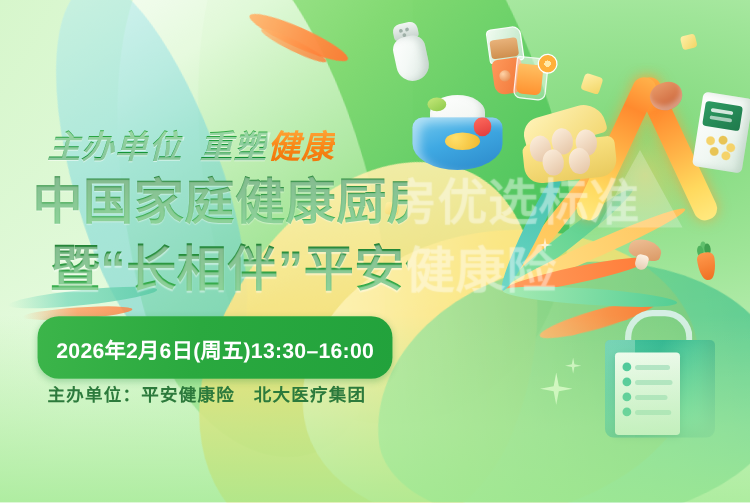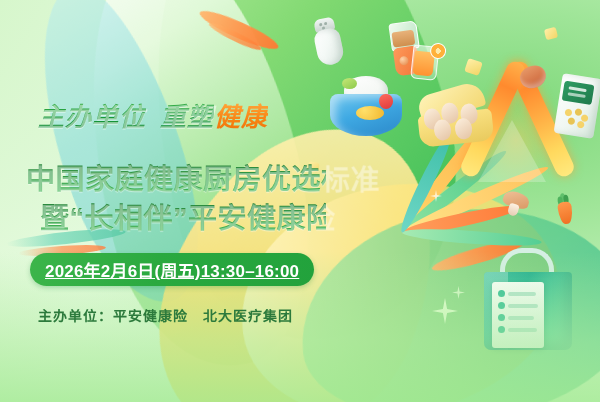--- a/index.html
+++ b/index.html
@@ -259,37 +259,37 @@
     -webkit-background-clip:text;background-clip:text;color:transparent;
     text-shadow:0 1px 0 rgba(255,255,255,.5);
   }
   .slogan .o{
     background:linear-gradient(180deg,#ffa83c 0%,#f98717 50%,#ef7309 100%);
     -webkit-background-clip:text;background-clip:text;color:transparent;
   }
   .slogan .gap{display:inline-block;width:14px;}
 
   .title{
-    position:absolute;left:26px;top:160px;width:300px;
-    font-size:29px;font-weight:700;line-height:1.34;letter-spacing:.5px;
+    position:absolute;left:26px;top:136px;width:300px;
+    font-size:40px;font-weight:700;line-height:1.34;letter-spacing:.5px;
   }
   .title .l{
     display:block;white-space:nowrap;
     background:linear-gradient(180deg,#1f7c33 0%,#2a9c3f 48%,#35b94c 100%);
     -webkit-background-clip:text;background-clip:text;color:transparent;
     text-shadow:0 1px 1px rgba(255,255,255,.45);
   }
   .title .l2{text-indent:14px;}
 
   .datebadge{
-    position:absolute;left:30px;top:253px;height:33px;
+    position:absolute;left:30px;top:253px;height:50px;
     display:inline-flex;align-items:center;padding:0 15px;border-radius:17px;
     background:linear-gradient(100deg,#3cb54a 0%,#2aa93f 45%,#22a23c 100%);
     box-shadow:0 2px 5px rgba(40,150,70,.3);
-    color:#ffffff;font-size:17px;font-weight:700;white-space:nowrap;letter-spacing:.2px;text-decoration:underline;
+    color:#ffffff;font-size:17px;font-weight:700;white-space:nowrap;letter-spacing:.2px;
   }
 
   .organizer{
     position:absolute;left:38px;top:305px;white-space:nowrap;
     font-size:14px;font-weight:700;color:#2c7a3c;letter-spacing:1px;
   }
 </style>
 </head>
 <body>
 

